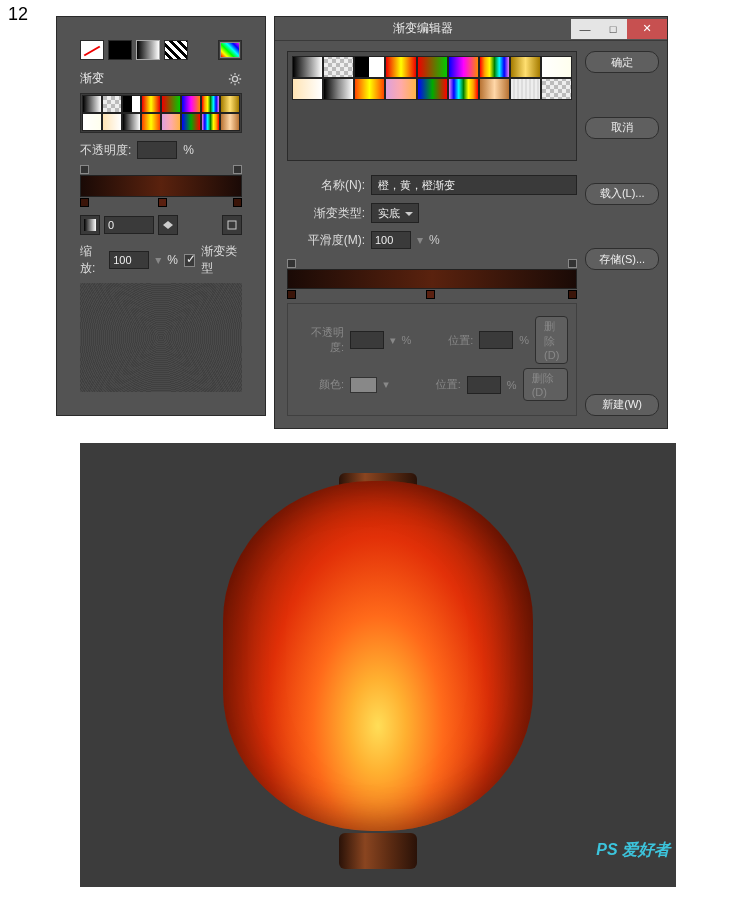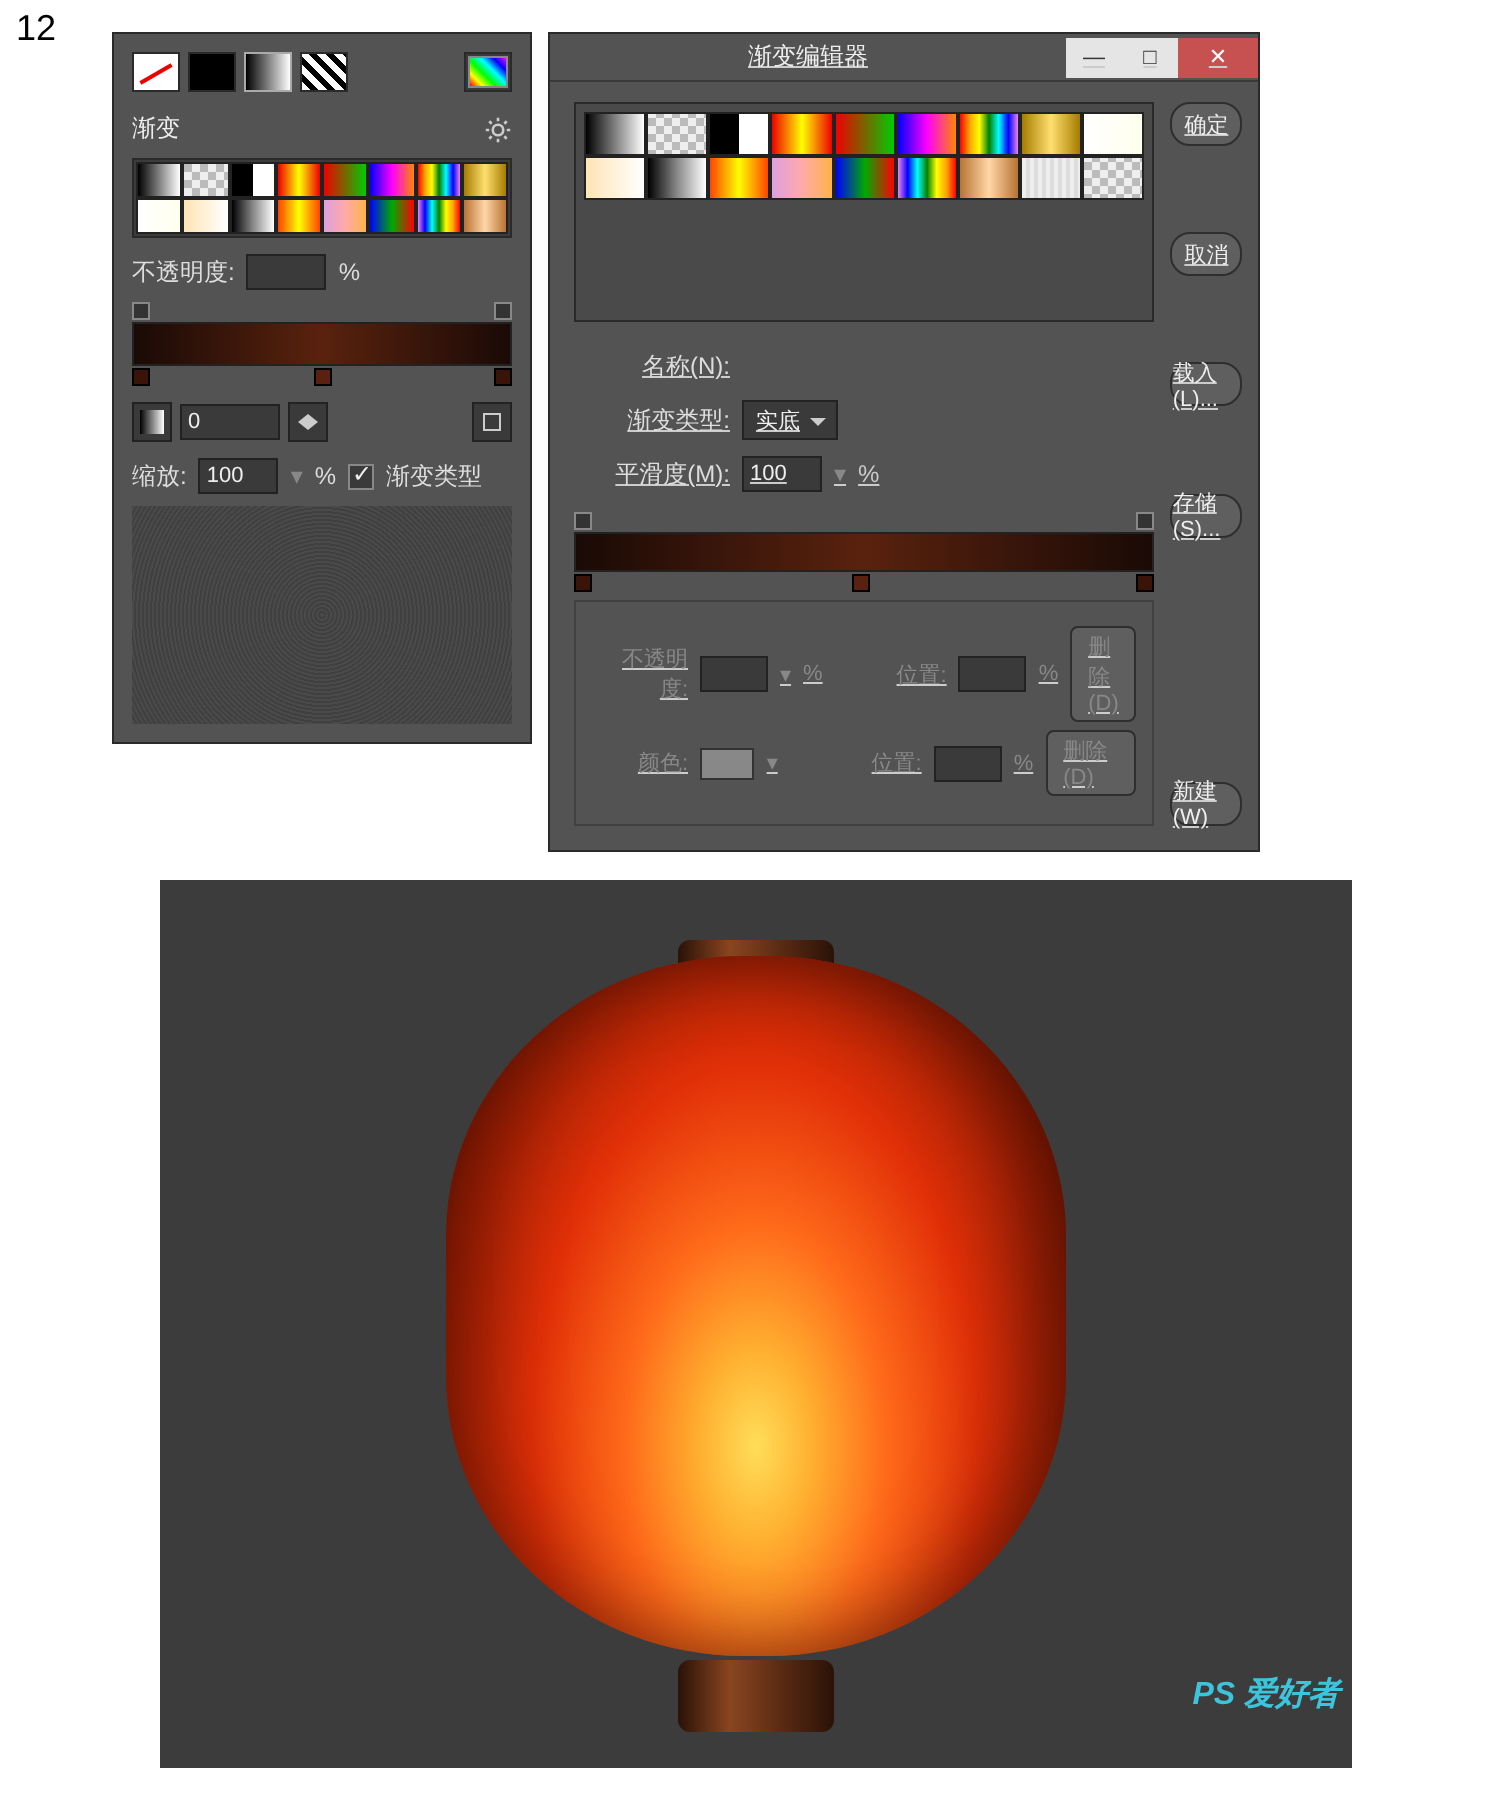--- a/index.html
+++ b/index.html
@@ -3,21 +3,21 @@
 <meta charset="utf-8">
 <style>
   * { box-sizing: border-box; margin: 0; padding: 0; }
   body { background: #fff; font-family: "Microsoft YaHei", sans-serif; font-size: 12px; color: #ccc; width: 750px; }
   .step-text { color: #000; font-size: 18px; padding: 4px 8px 12px 40px; position: relative; }
   .step-num { position: absolute; left: 8px; top: 4px; }
   .panels-row { display: flex; gap: 8px; padding: 0 0 0 56px; align-items: flex-start; }
 
   
   .panel, .dialog { background: #535353; border: 1px solid #2a2a2a; }
-  .panel { width: 210px; padding: 9px; }
+  .panel { width: 210px; padding: 23px; }
 
   
   .filltype-row { display: flex; gap: 4px; margin-bottom: 10px; align-items: center; }
   .ftype { width: 24px; height: 20px; border: 1px solid #2a2a2a; background: #3a3a3a; display: flex; align-items: center; justify-content: center; }
   .ftype.selected { border: 1px solid #aaa; }
   .sw-none { background: #fff; position: relative; }
   .sw-none::after { content: ""; position: absolute; left: 2px; right: 2px; top: 50%; border-top: 2px solid #e00; transform: rotate(-30deg); }
   .sw-solid { background: #000; }
   .sw-grad { background: linear-gradient(to right, #000, #fff); }
   .sw-patt { background: repeating-linear-gradient(45deg, #fff 0 3px, #000 3px 6px); }
@@ -68,21 +68,21 @@
   .small-icon { width: 20px; height: 20px; background: #3a3a3a; border: 1px solid #222; display: flex; align-items: center; justify-content: center; }
   .triangle-left, .triangle-right { width: 0; height: 0; border-top: 4px solid transparent; border-bottom: 4px solid transparent; }
   .triangle-left { border-right: 5px solid #ccc; }
   .triangle-right { border-left: 5px solid #ccc; }
   .chk { width: 13px; height: 13px; background: #3a3a3a; border: 1px solid #888; position: relative; }
   .chk.checked::after { content: "✓"; position: absolute; left: 1px; top: -3px; color: #eee; font-size: 12px; }
 
   .texture { height: 109px; margin-top: 6px; background: #444; background-image: repeating-radial-gradient(circle, #4a4a4a 0 1px, #404040 1px 2px); }
 
   
-  .dialog { width: 356px; text-decoration: underline; }
+  .dialog { width: 394px; }
   .titlebar { display: flex; background: #535353; border-bottom: 1px solid #3a3a3a; height: 24px; align-items: center; }
   .titlebar-title { flex: 1; text-align: center; color: #eee; font-size: 12px; }
   .win-btn { width: 28px; height: 20px; display: flex; align-items: center; justify-content: center; color: #333; font-size: 11px; }
   .win-close { background: #c75050; color: #fff; width: 40px; }
   .win-rest { background: #e5e5e5; }
   .dialog-body { display: flex; padding: 10px 8px 12px 12px; gap: 8px; }
   .dialog-left { flex: 1; }
   .dialog-right { display: flex; flex-direction: column; gap: 6px; width: 82px; justify-content: space-between; }
   .dlg-btn { background: #5f5f5f; border: 1px solid #2e2e2e; border-radius: 10px; color: #eee; height: 22px; display: flex; align-items: center; justify-content: center; font-size: 11px; }
   .preset-box { border: 1px solid #2a2a2a; background: #4a4a4a; padding: 4px; height: 110px; overflow: hidden; }
@@ -244,20 +244,21 @@
             <div class="sw g-brg"></div>
             <div class="sw g-rainbow2"></div>
             <div class="sw g-copper"></div>
             <div class="sw g-stripes"></div>
             <div class="sw g-check"></div>
           </div>
         </div>
 
         <div class="labeled" style="margin-top:14px">
           <label>名称(N):</label>
+          <input class="text-input" style="flex: 1 1 0%;" value="橙，黄，橙渐变">
         </div>
         <div class="labeled">
           <label>渐变类型:</label>
           <div class="select">
               <span>实底</span>
             </div>
         </div>
         <div class="labeled">
           <label>平滑度(M):</label>
           <input class="num-input" value="100" style="">

